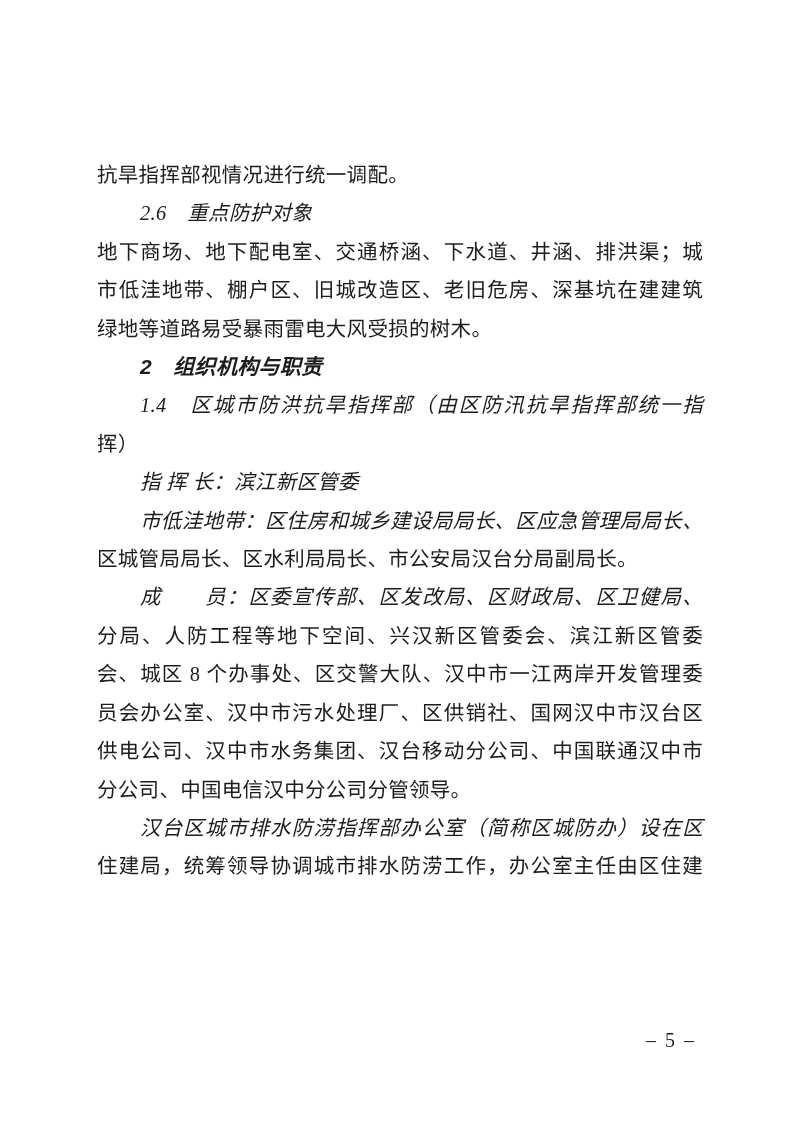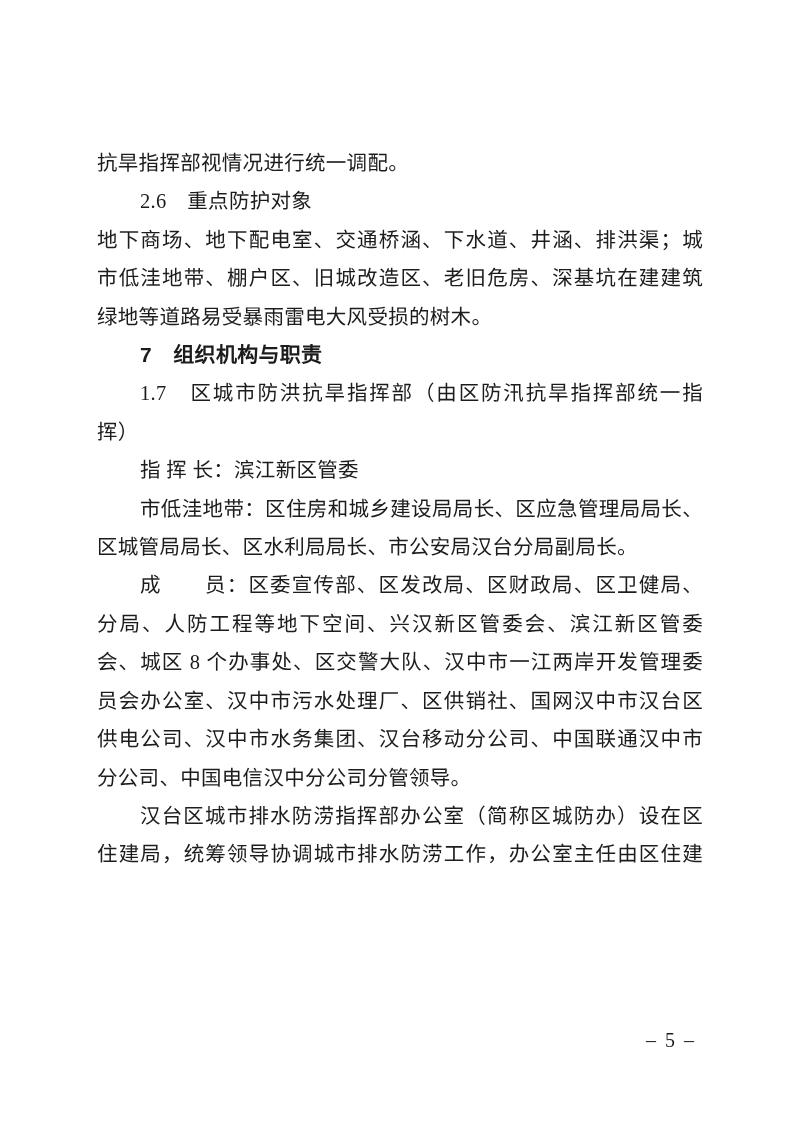--- a/index.html
+++ b/index.html
@@ -12,34 +12,35 @@
     width: 793px;
     height: 1122px;
     background: #ffffff;
     overflow: hidden;
     font-family: "Liberation Serif", "DejaVu Serif", serif;
     color: #1c1c1c;
   }
   .content {
     position: absolute;
     left: 97px;
-    top: 144px;
+    top: 156px;
     width: 606px;
   }
   .line {
     display: block;
     width: 100%;
     line-height: 38.4px;
     font-size: 20.5px;
     white-space: normal;
     letter-spacing: 0.3px;
   }
   .line.indent {
     box-sizing: border-box;
     padding-left: 43px;
+    font-style: italic;
   }
   .line.justify {
     text-align: justify;
     text-align-last: justify;
   }
   .line.heading2 {
     font-family: "Liberation Sans", "DejaVu Sans", sans-serif;
     font-weight: bold;
     font-size: 21px;
   }
@@ -61,22 +62,22 @@
 </head>
 <body>
 
 <div class="page">
   <div class="content" id="doc-lines">
       <div class="line body">抗旱指挥部视情况进行统一调配。</div>
       <div class="line heading3 indent">2.6　重点防护对象</div>
       <div class="line body justify">地下商场、地下配电室、交通桥涵、下水道、井涵、排洪渠；城</div>
       <div class="line body justify">市低洼地带、棚户区、旧城改造区、老旧危房、深基坑在建建筑</div>
       <div class="line body">绿地等道路易受暴雨雷电大风受损的树木。</div>
-      <div class="line heading2 indent">7　组织机构与职责</div>
-      <div class="line heading3 indent justify">1.7　区城市防洪抗旱指挥部（由区防汛抗旱指挥部统一指</div>
+      <div class="line heading2 indent">2　组织机构与职责</div>
+      <div class="line heading3 indent justify">1.4　区城市防洪抗旱指挥部（由区防汛抗旱指挥部统一指</div>
       <div class="line heading3">挥）</div>
       <div class="line body indent">指 挥 长：滨江新区管委</div>
       <div class="line body indent justify">市低洼地带：区住房和城乡建设局局长、区应急管理局局长、</div>
       <div class="line body">区城管局局长、区水利局局长、市公安局汉台分局副局长。</div>
       <div class="line body indent justify">成　　员：区委宣传部、区发改局、区财政局、区卫健局、</div>
       <div class="line body justify">分局、人防工程等地下空间、兴汉新区管委会、滨江新区管委</div>
       <div class="line body justify">会、城区 8 个办事处、区交警大队、汉中市一江两岸开发管理委</div>
       <div class="line body justify">员会办公室、汉中市污水处理厂、区供销社、国网汉中市汉台区</div>
       <div class="line body justify">供电公司、汉中市水务集团、汉台移动分公司、中国联通汉中市</div>
       <div class="line body">分公司、中国电信汉中分公司分管领导。</div>

